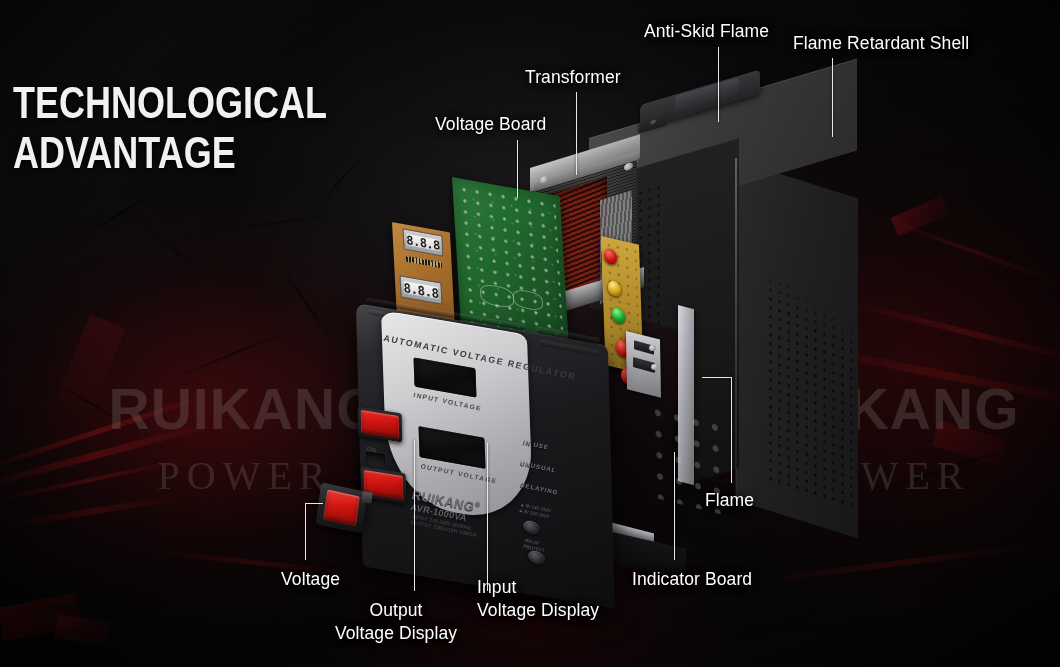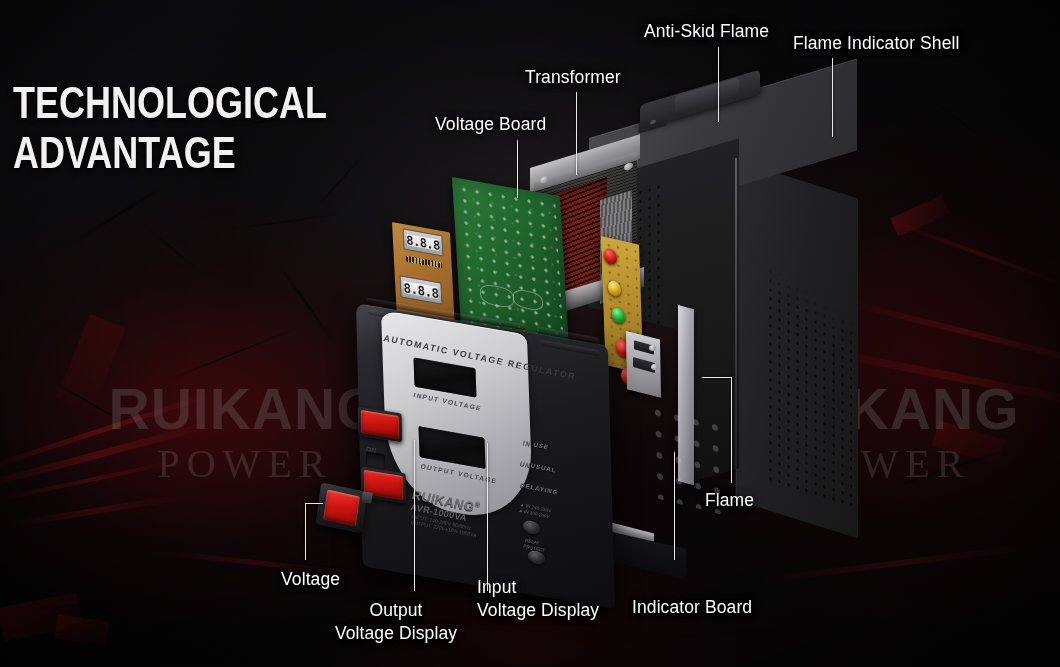--- a/index.html
+++ b/index.html
@@ -55,21 +55,21 @@
     line-height:1;
   }
   .wm-main {
     font-family:"Liberation Sans", sans-serif;
     font-weight:700; font-size:57px; letter-spacing:1px;
     color:rgba(172,168,170,0.20);
     position:relative; display:inline-block;
   }
   .wm-sub {
     font-family:"Liberation Serif", serif;
-    font-size:40px; letter-spacing:7px; margin-top:6px;
+    font-size:40px; letter-spacing:7px; margin-top:18px;
     color:rgba(188,184,186,0.17);
   }
 
   
   .heading {
     position:absolute; left:13px; top:78px;
     color:#f2f0f0;
     font-family:"Liberation Sans", sans-serif;
     font-weight:700;
     font-size:45px;
@@ -716,28 +716,28 @@
 
     <div class="label" style="left:435px;top:113px;">Voltage Board</div>
     <div class="lead v" style="left:517px;top:140px;height:58px;"></div>
 
     <div class="label" style="left:525px;top:66px;">Transformer</div>
     <div class="lead v" style="left:576px;top:92px;height:83px;"></div>
 
     <div class="label" style="left:644px;top:20px;">Anti-Skid Flame</div>
     <div class="lead v" style="left:718px;top:47px;height:75px;"></div>
 
-    <div class="label" style="left:793px;top:32px;">Flame Indicator Shell</div>
+    <div class="label" style="left:793px;top:32px;">Flame Retardant Shell</div>
     <div class="lead v" style="left:832px;top:58px;height:79px;"></div>
 
     <div class="label" style="left:705px;top:489px;">Flame</div>
     <div class="lead h" style="left:702px;top:377px;width:30px;"></div>
     <div class="lead v" style="left:731px;top:377px;height:106px;"></div>
 
-    <div class="label" style="left:632px;top:568px;margin-top:28px;">Indicator Board</div>
+    <div class="label" style="left:632px;top:568px;">Indicator Board</div>
     <div class="lead v" style="left:674px;top:452px;height:108px;"></div>
 
     <div class="label" style="left:477px;top:576px;">Input
 Voltage Display</div>
     <div class="lead v" style="left:487px;top:443px;height:148px;"></div>
 
     <div class="label c" style="left:396px;top:599px;">Output
 Voltage Display</div>
     <div class="lead v" style="left:414px;top:440px;height:151px;"></div>
 

